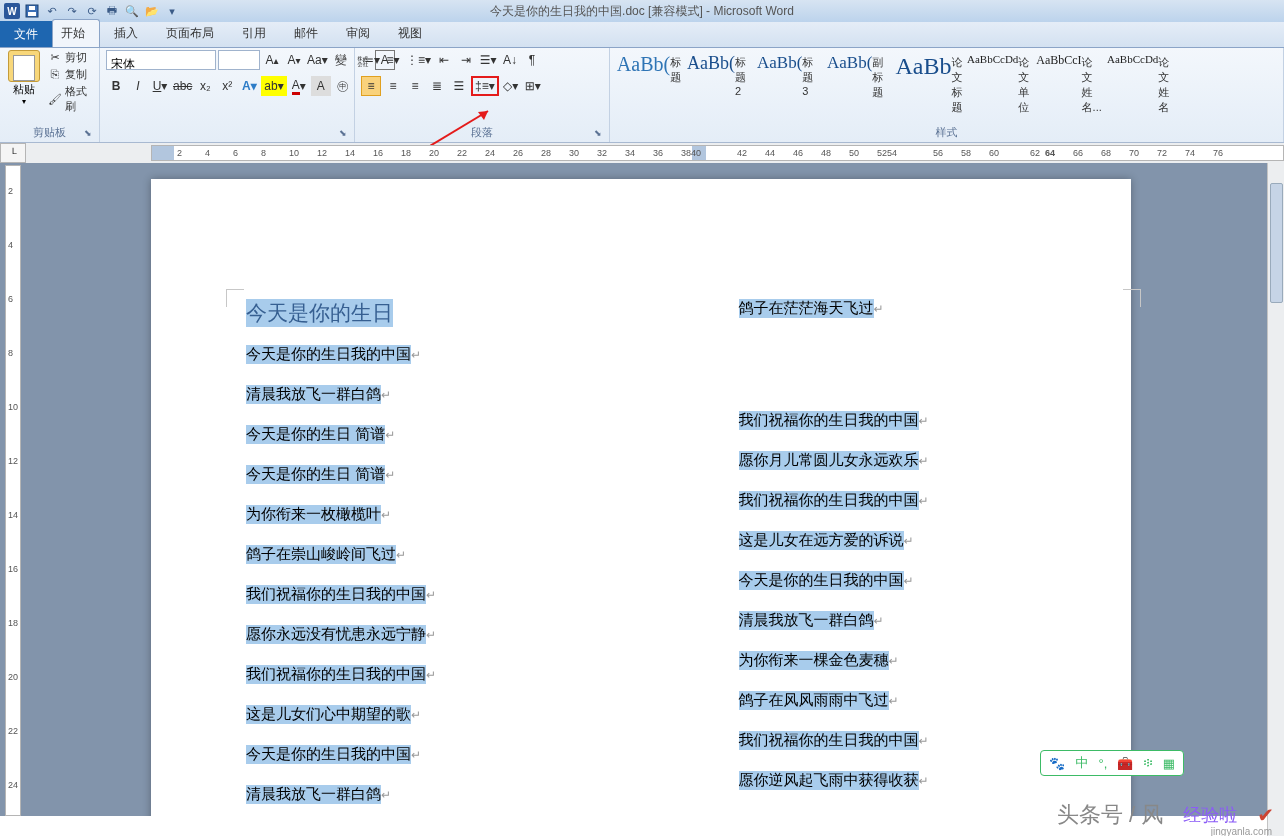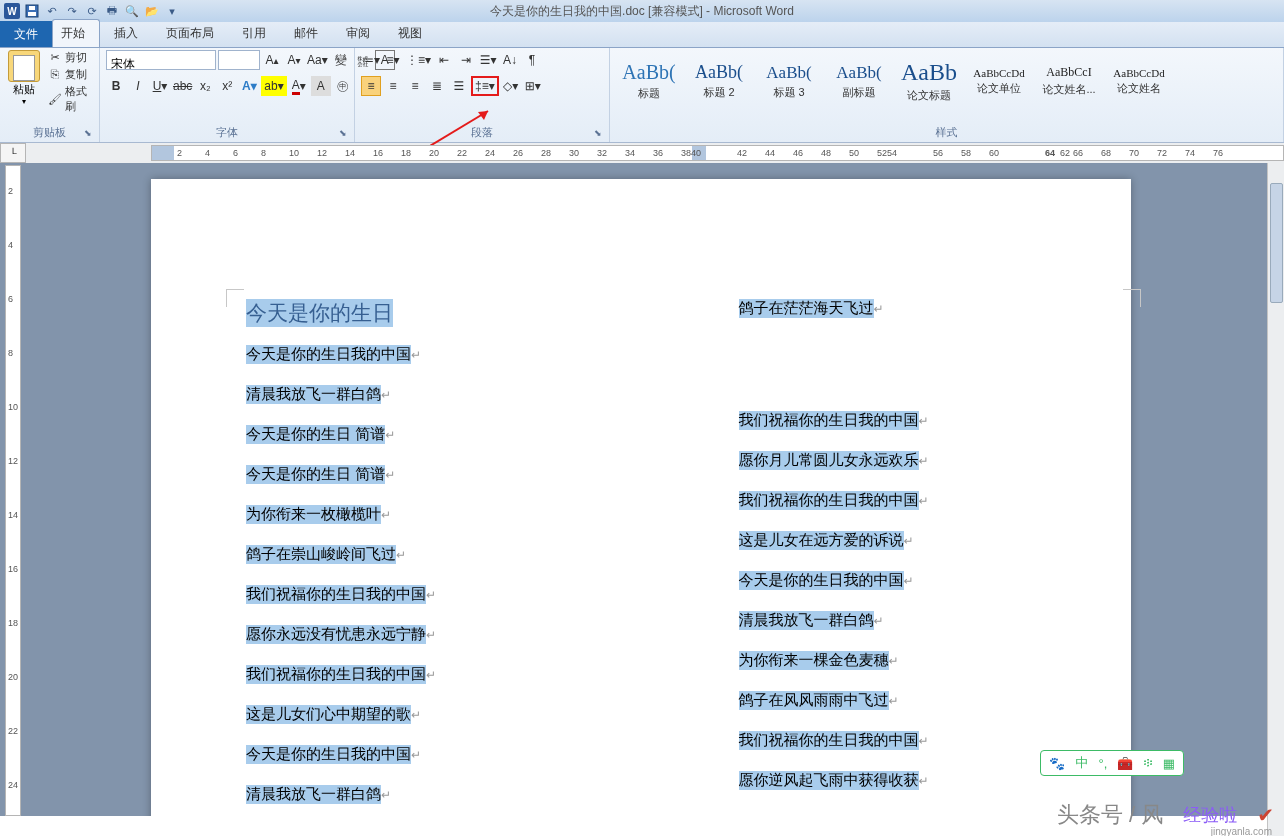--- a/index.html
+++ b/index.html
@@ -27,21 +27,21 @@
 .font-group { width:255px; }
 .font-row { display:flex; align-items:center; gap:2px; margin-bottom:4px; }
 .font-select { border:1px solid #a0b3cd; background:#fff; font-size:12px; padding:10px 14px 1px 4px; height:20px; }
 .font-name { width:110px; }
 .font-size { width:42px; }
 .fbtn { min-width:20px; height:20px; border:1px solid transparent; display:inline-flex; align-items:center; justify-content:center; cursor:pointer; font-size:12px; color:#333; }
 .para-group { width:255px; }
 .red-box { border:2px solid #e41b1b !important; padding:2px; }
 .styles-group { flex:1; }
 .style-gallery { display:flex; gap:4px; height:68px; align-items:flex-start; padding-top:2px; }
-.style-item { width:66px; height:58px; border:1px solid transparent; display:flex; flex-direction:column; align-items:center; justify-content:center; cursor:pointer; }
+.style-item { width:66px; height:58px; border:1px solid transparent; display:flex; align-items:flex-start; justify-content:center; cursor:pointer; }
 .style-preview { font-family:"Times New Roman",serif; color:#1a4e8c; }
 .style-preview.blue2 { color:#2e74b5; }
 .style-preview.small { font-size:11px; color:#222; }
 .style-label { font-size:11px; color:#333; margin-top:2px; }
 .launcher { position:absolute; bottom:2px; right:3px; width:12px; height:12px; font-size:9px; color:#5b7294; cursor:pointer; }
 .ruler-area { height:20px; background:#eceef0; display:flex; }
 .vsel { width:26px; height:20px; border:1px solid #b5b5b5; background:#f5f5f5; display:flex; align-items:center; justify-content:center; font-size:10px; cursor:pointer; }
 .hruler-wrap { margin-left:125px; flex:1; display:flex; align-items:center; font-size:9px; color:#666; }
 .hruler { background:#fff; border:1px solid #b5b5b5; height:16px; flex:1; position:relative; overflow:hidden; }
 .hruler .dark { position:absolute; top:0; height:100%; background:#b2c6de; }
@@ -158,21 +158,20 @@
           </div>
         <div class="fbtn">x₂</div>
         <div class="fbtn">x²</div>
         <div class="fbtn" style="color:#2d7cc7;font-weight:bold">A▾</div>
         <div class="fbtn" style="background:#ff0;padding:0 2px">ab▾</div>
         <div class="fbtn"><span style="border-bottom:3px solid #c00">A</span>▾</div>
         <div class="fbtn" style="background:#ddd">A</div>
         <div class="fbtn">㊥</div>
       </div>
     </div>
-    <div class="group-label">字体</div>
     <div class="launcher">⬊</div>
   </div>
 
   <div class="group para-group" style="position:relative">
     <div class="group-content" style="flex-direction:column;">
       <div class="font-row">
         <div class="fbtn">≔▾</div>
         <div class="fbtn">≡▾</div>
         <div class="fbtn">⋮≡▾</div>
         <div class="fbtn">⇤</div>
@@ -271,21 +270,21 @@
           <div class="tick" style="left: 585px;">42</div>
           <div class="tick" style="left: 613px;">44</div>
           <div class="tick" style="left: 641px;">46</div>
           <div class="tick" style="left: 669px;">48</div>
           <div class="tick" style="left: 697px;">50</div>
           <div class="tick" style="left: 725px;">52</div>
           <div class="tick" style="left: 735px;">54</div>
           <div class="tick" style="left: 781px;">56</div>
           <div class="tick" style="left: 809px;">58</div>
           <div class="tick" style="left: 837px;">60</div>
-          <div class="tick" style="left: 908px;">62</div>
+          <div class="tick" style="left: 878px;">62</div>
           <div class="tick" style="left: 893px; font-weight: bold;">64</div>
           <div class="tick" style="left: 921px;">66</div>
           <div class="tick" style="left: 949px;">68</div>
           <div class="tick" style="left: 977px;">70</div>
           <div class="tick" style="left: 1005px;">72</div>
           <div class="tick" style="left: 1033px;">74</div>
           <div class="tick" style="left: 1061px;">76</div>
         </div>
     </div>
   </div>

